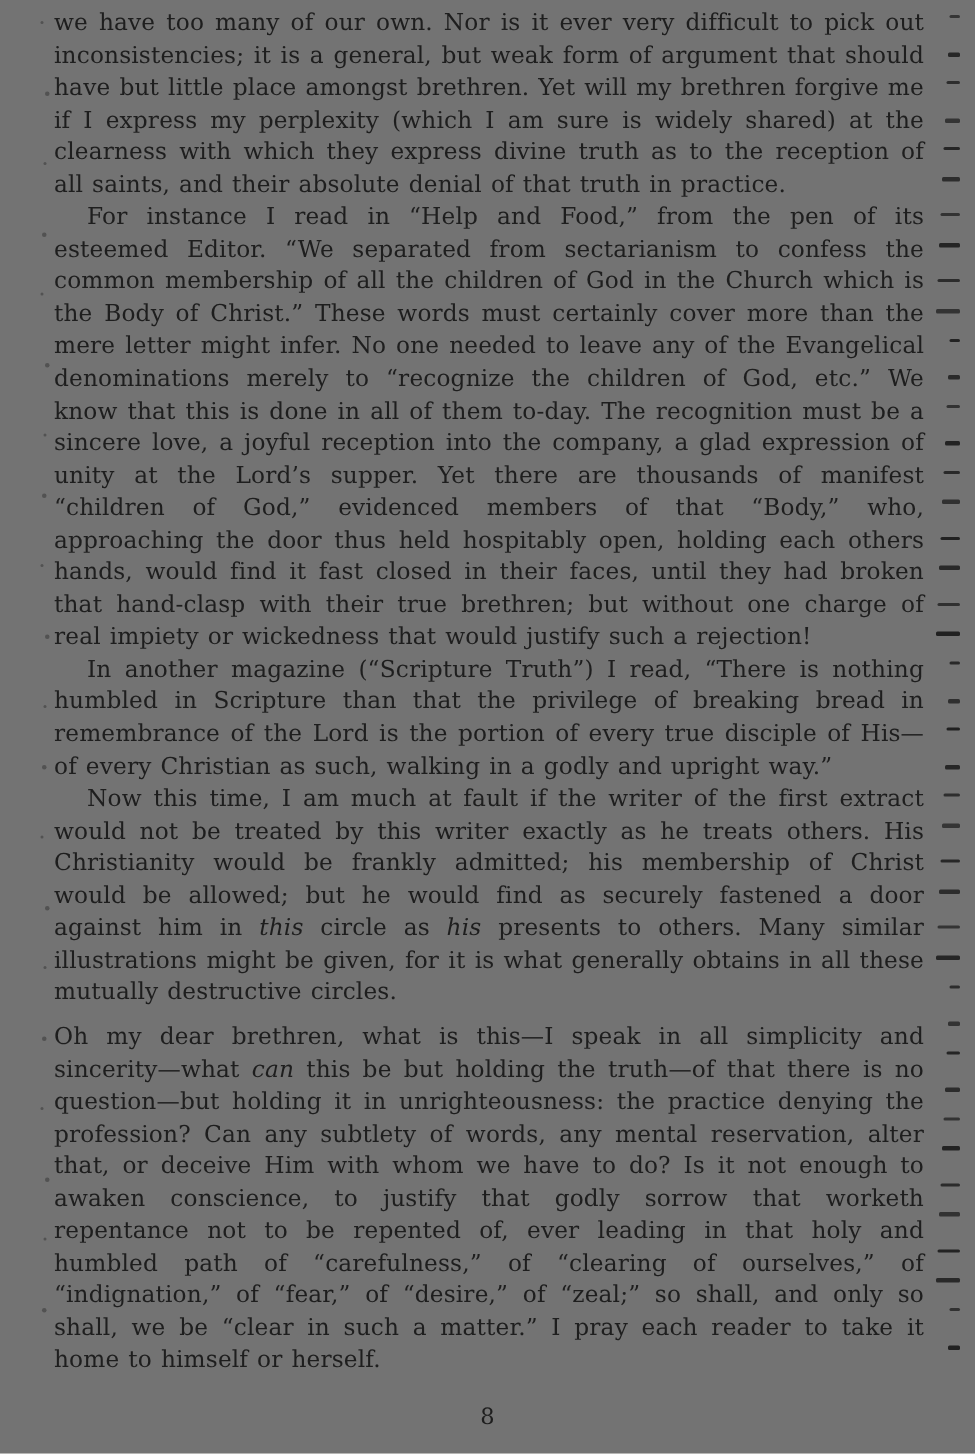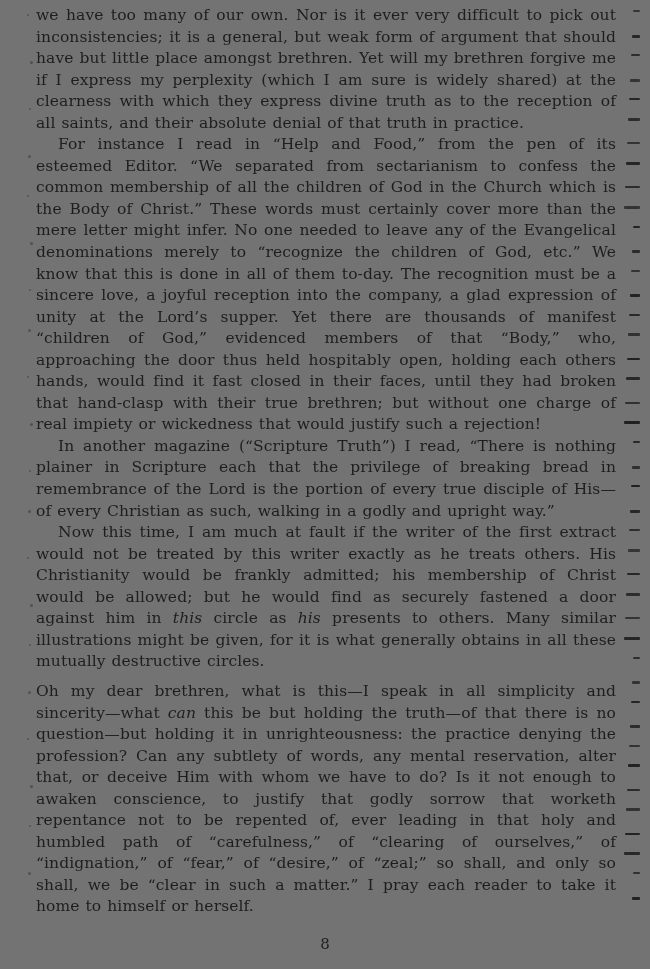--- a/index.html
+++ b/index.html
@@ -52,21 +52,21 @@
     border-radius: 50%;
   }
 </style>
 </head>
 <body>
 
 <div class="page">
   <div class="text-block" id="text-container">
       <p class="para"><span>we have too many of our own.  Nor is it ever very difficult to pick out inconsistencies; it is a general, but weak form of argument that should have but little place amongst brethren.  Yet will my brethren forgive me if I express my perplexity (which I am sure is widely shared) at the clearness with which they express divine truth as to the reception of all saints, and their absolute denial of that truth in practice.</span></p>
       <p class="para indent"><span>For instance I read in “Help and Food,” from the pen of its esteemed Editor.  “We separated from sectarianism to confess the common membership of all the children of God in the Church which is the Body of Christ.”  These words must certainly cover more than the mere letter might infer.  No one needed to leave any of the Evangelical denominations merely to “recognize the children of God, etc.”  We know that this is done in all of them to-day.  The recognition must be a sincere love, a joyful reception into the company, a glad expression of unity at the Lord’s supper.  Yet there are thousands of manifest “children of God,” evidenced members of that “Body,” who, approaching the door thus held hospitably open, holding each others hands, would find it fast closed in their faces, until they had broken that hand-clasp with their true brethren; but without one charge of real impiety or wickedness that would justify such a rejection!</span></p>
-      <p class="para indent"><span>In another magazine (“Scripture Truth”) I read, “There is nothing plainer in Scripture each that the privilege of breaking bread in remembrance of the Lord is the portion of every true disciple of His—of every Christian as such, walking in a godly and upright way.”</span></p>
+      <p class="para indent"><span>In another magazine (“Scripture Truth”) I read, “There is nothing humbled in Scripture than that the privilege of breaking bread in remembrance of the Lord is the portion of every true disciple of His—of every Christian as such, walking in a godly and upright way.”</span></p>
       <p class="para indent"><span>Now this time, I am much at fault if the writer of the first extract would not be treated by this writer exactly as he treats others.  His Christianity would be frankly admitted; his membership of Christ would be allowed; but he would find as securely fastened a door against him in </span><em>this</em><span> circle as </span><em>his</em><span> presents to others.  Many similar illustrations might be given, for it is what generally obtains in all these mutually destructive circles.</span></p>
       <p class="para space-before"><span>Oh my dear brethren, what is this—I speak in all simplicity and sincerity—what </span><em>can</em><span> this be but holding the truth—of that there is no question—but holding it in unrighteousness: the practice denying the profession?  Can any subtlety of words, any mental reservation, alter that, or deceive Him with whom we have to do?  Is it not enough to awaken conscience, to justify that godly sorrow that worketh repentance not to be repented of, ever leading in that holy and humbled path of “carefulness,” of “clearing of ourselves,” of “indignation,” of “fear,” of “desire,” of “zeal;” so shall, and only so shall, we be “clear in such a matter.”  I pray each reader to take it home to himself or herself.</span></p>
     </div>
   <div class="page-number">8</div>
   <div id="artifacts">
       <div class="mark" style="left: 633px; top: 10px; width: 7px; height: 2px; opacity: 0.7;"></div>
       <div class="mark" style="left: 632px; top: 34.55px; width: 8px; height: 3px; opacity: 0.87;"></div>
       <div class="mark" style="left: 631px; top: 54.1px; width: 9px; height: 2px; opacity: 0.79;"></div>
       <div class="mark" style="left: 630px; top: 78.65px; width: 10px; height: 3px; opacity: 0.71;"></div>
       <div class="mark" style="left: 629px; top: 98.2px; width: 11px; height: 2px; opacity: 0.88;"></div>

